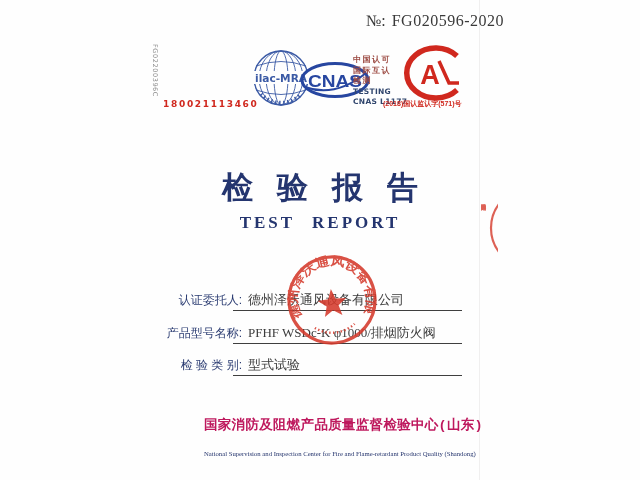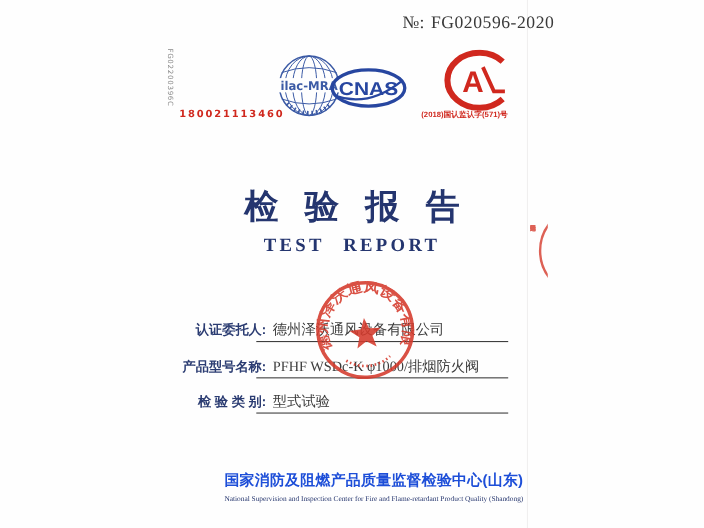--- a/index.html
+++ b/index.html
@@ -28,37 +28,37 @@
   .cal-box{left:402px;top:45px;}
   .cal-caption{left:383px;top:99px;font-size:7px;color:#d0281e;font-weight:bold;}
 
   
   .title-cn{left:0;top:167px;width:640px;text-align:center;font-size:31px;font-weight:bold;
             color:#24356f;letter-spacing:24px;text-indent:24px;}
   .title-en{left:0;top:213px;width:640px;text-align:center;font-family:"Liberation Serif",serif;
             font-size:17px;font-weight:bold;color:#24356f;letter-spacing:3px;word-spacing:10px;}
 
   
-  .f-label{left:122px;width:120px;text-align:right;font-size:12px;font-weight:bold;color:#2b3c72;}
+  .f-label{left:122px;width:120px;text-align:right;font-size:12px;font-weight:normal;color:#2b3c72;}
   .f-value{left:248px;font-size:13px;color:#3c3c3c;font-family:"Liberation Serif",serif;white-space:nowrap;}
   .f-line{left:233px;width:229px;height:1px;background:#3f3f3f;}
   .r1t{top:292px;} .r1v{top:291px;} .r1l{top:310px;}
   .r2t{top:325px;} .r2v{top:324px;} .r2l{top:343px;}
   .r3t{top:357px;} .r3v{top:356px;} .r3l{top:375px;}
 
   
   .stamp{left:284px;top:252px;width:96px;height:96px;opacity:0.88;transform:rotate(-6deg);}
   .edge-stamp{left:473px;top:186px;width:25px;height:84px;overflow:hidden;opacity:0.8;}
   .edge-stamp svg{position:absolute;left:0;top:0;}
   .edge-text{position:absolute;left:8px;top:14px;height:58px;writing-mode:vertical-rl;
              text-orientation:upright;font-size:5.5px;line-height:6px;color:#d53a2c;overflow:hidden;}
 
   
   .footer-logo{left:146px;top:426px;}
-  .org-cn{left:204px;top:428px;font-size:13.5px;font-weight:bold;color:#1d4ed8;letter-spacing:0.3px;}
+  .org-cn{left:204px;top:416px;font-size:13.5px;font-weight:bold;color:#be185d;letter-spacing:0.3px;font-family:Liberation Mono, monospace;}
   .org-en{left:204px;top:450px;font-size:6.7px;color:#26366e;font-family:"Liberation Serif",serif;}
 
   .page-edge{left:479px;top:0;width:1px;height:480px;background:#f0efef;}
 </style>
 </head>
 <body>
 
 <div id="canvas">
 
   <div class="abs page-edge"></div>
@@ -84,20 +84,27 @@
       <text x="29" y="32.5" text-anchor="middle" font-size="11" font-weight="bold" fill="#3b5aa5" font-family="DejaVu Sans, sans-serif" textLength="52" lengthAdjust="spacingAndGlyphs">ilac-MRA</text>
     </svg>
   </div>
 
   <div class="abs cnas-box">
     <svg width="72" height="40" viewBox="0 0 72 40">
       <ellipse cx="36" cy="20" rx="33" ry="16.5" fill="none" stroke="#2746a0" stroke-width="3"></ellipse>
       <path d="M6,27 Q36,38 67,13" fill="none" stroke="#2746a0" stroke-width="2"></path>
       <text x="36" y="26.5" text-anchor="middle" font-size="17" font-weight="bold" fill="#2746a0" font-family="Liberation Sans, sans-serif" textLength="54" lengthAdjust="spacingAndGlyphs">CNAS</text>
     </svg>
+  </div>
+  <div class="abs cnas-caption">
+    <div class="cn">中国认可</div>
+    <div class="cn">国际互认</div>
+    <div class="cn">检测</div>
+    <div class="en">TESTING</div>
+    <div class="en">CNAS L1177</div>
   </div>
 
   <div class="abs cal-box">
     <svg width="66" height="56" viewBox="0 0 66 56">
       <path d="M55,11 A29,25 0 1 0 55,45" fill="none" stroke="#d0281e" stroke-width="5.5"></path>
       <text x="28" y="39" text-anchor="middle" font-size="27" font-weight="bold" fill="#d0281e" font-family="Liberation Sans, sans-serif">A</text>
       <path d="M37,16 L47,38 L57,38" fill="none" stroke="#d0281e" stroke-width="3.5"></path>
     </svg>
   </div>
   <div class="abs cal-caption">(2018)国认监认字(571)号</div>

